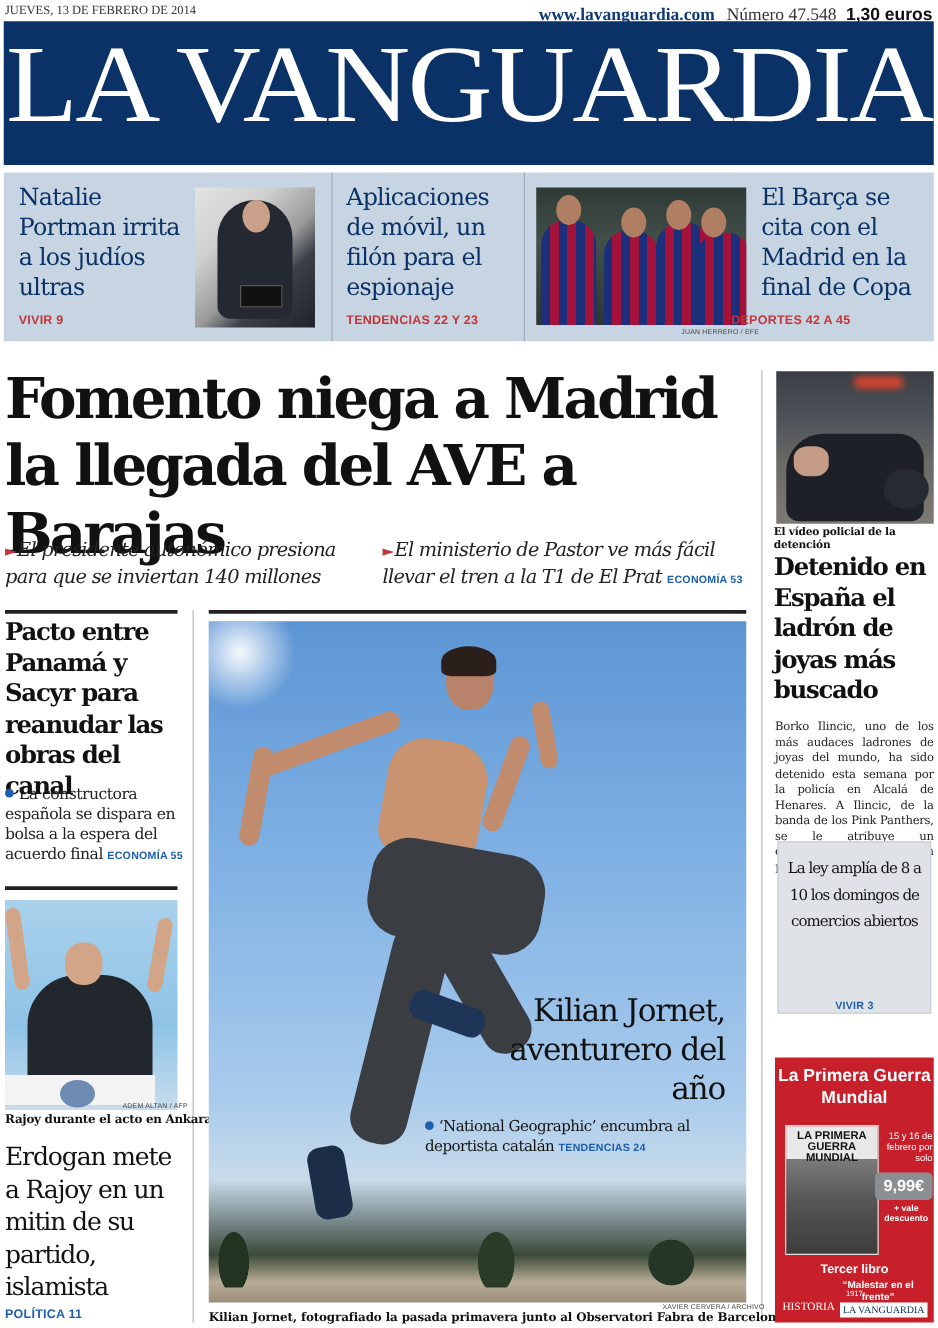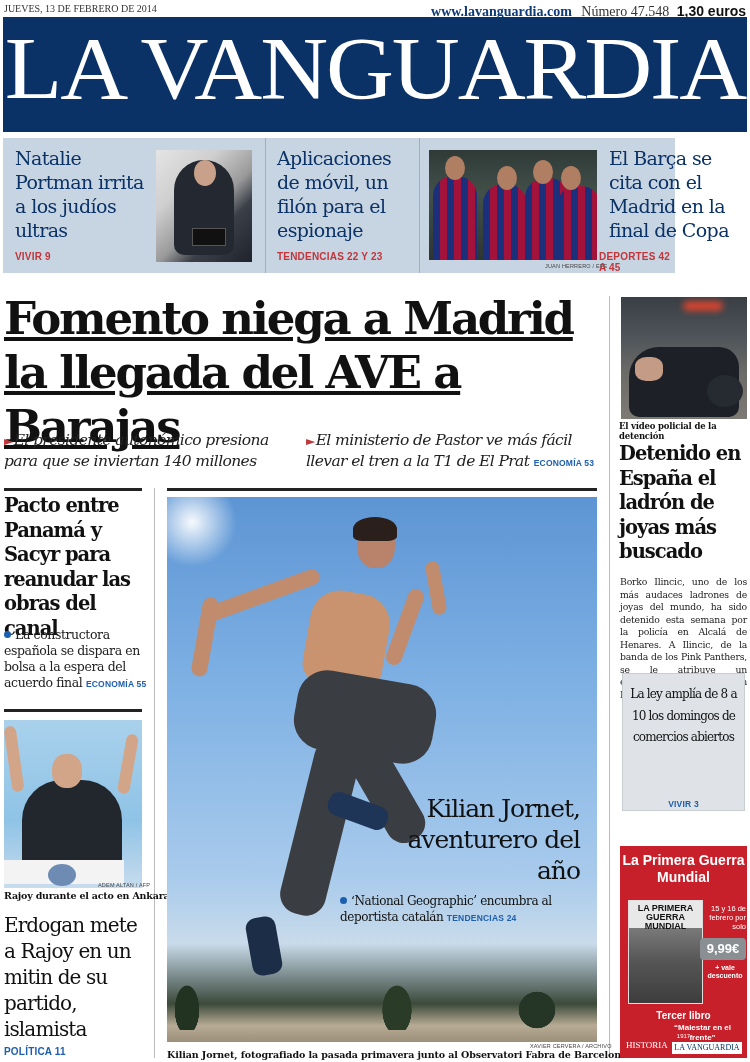--- a/index.html
+++ b/index.html
@@ -1,35 +1,35 @@
 <!DOCTYPE html>
 <html><head>
 <meta charset="utf-8">
 <style>
   * { box-sizing: border-box; margin: 0; padding: 0; }
   html, body { width: 750px; height: 1062px; background: #ffffff; overflow: hidden; }
   body { position: relative; font-family: "DejaVu Serif", serif; color: #111; }
-  .abs { position: absolute; text-decoration: underline; }
+  .abs { position: absolute; }
 
   
   .topbar { left: 0; top: 0; width: 750px; height: 16px; font-size: 10px; }
   .topbar .date { position: absolute; left: 4px; top: 3px; font-family: "Liberation Serif", serif; color: #333; font-size: 10px; }
   .topbar .right { position: absolute; right: 4px; top: 3px; font-family: "Liberation Serif", serif; font-size: 14px; color: #333; white-space: nowrap; }
   .topbar .url { color: #0f3a78; font-weight: bold; margin-right: 6px; }
   .topbar .price { font-family: "Liberation Sans", sans-serif; font-weight: bold; color: #111; margin-left: 4px; }
 
   
   .masthead { left: 3px; top: 17px; width: 744px; height: 115px; background: #0b3267; }
   .masthead .logo { position: absolute; left: 0; right: 0; top: 4px; text-align: center; color: #fff;
     font-family: "Liberation Serif", serif; font-size: 88px; letter-spacing: -2px; line-height: 96px; transform: scaleX(1.07); }
   .masthead .founded { position: absolute; left: 0; right: 0; top: 95px; text-align: center; color: #fff;
     font-family: "Liberation Serif", serif; font-size: 9px; font-variant: small-caps; letter-spacing: 0.5px; font-weight: bold; }
 
   
-  .band { left: 3px; top: 138px; width: 672px; height: 135px; background: #c7d4e1; }
+  .band { left: 3px; top: 138px; width: 744px; height: 135px; background: #c7d4e1; }
   .band .sep { position: absolute; top: 0; width: 1px; height: 135px; background: #9fb0c2; }
   .teaser-h { position: absolute; font-family: "DejaVu Serif", serif; color: #0b3267; font-size: 19px; line-height: 24px; letter-spacing: -0.6px; }
   .kicker { position: absolute; font-family: "Liberation Sans", sans-serif; font-weight: bold; font-size: 10px; color: #c2353b; letter-spacing: 0.2px; }
   .kicker.blue { color: #1c5fae; }
   .credit { position: absolute; font-family: "Liberation Sans", sans-serif; font-size: 5.5px; color: #444; letter-spacing: 0.2px; }
 
   
   .photo { position: absolute; overflow: hidden; }
   .ph-portman { background: linear-gradient(135deg, #e4e4e4 0%, #cfcfcf 30%, #9a9a9a 55%, #3a3f48 70%, #1f232b 100%); }
   .ph-portman .fig { position: absolute; left: 18px; top: 10px; width: 60px; height: 95px; border-radius: 30px 30px 10px 10px; background: #232831; }
@@ -155,21 +155,21 @@
         <div class="h" style="left:16px; top:6px;"></div>
       <div class="p" style="left:54px; top:34px;"></div>
         <div class="h" style="left:68px; top:16px;"></div>
       <div class="p" style="left:96px; top:28px;"></div>
         <div class="h" style="left:104px; top:10px;"></div>
       <div class="p" style="left:128px; top:36px;"></div>
         <div class="h" style="left:132px; top:16px;"></div>
     </div>
     <div class="credit" style="left:542px; top:125px;">JUAN HERRERO / EFE</div>
     <div class="teaser-h" style="left:606px; top:8px; width:136px;">El Barça se cita con el Madrid en la final de Copa</div>
-    <div class="kicker" style="left:596px; top:113px;">DEPORTES 42 A 45</div>
+    <div class="kicker" style="left:582px; top:113px;">DEPORTES 42 A 45</div>
   </div>
 </div>
 
 <div class="abs main-h">Fomento niega a Madrid la llegada del AVE a Barajas</div>
 <div class="sub" style="left:4px; top:430px; width:290px;">
   <span class="arrow">►</span><span>El presidente autonómico presiona para que se inviertan 140 millones</span>
 </div>
 <div class="sub" style="left:306px; top:430px; width:300px;">
   <span class="arrow">►</span><span>El ministerio de Pastor ve más fácil llevar el tren a la T1 de El Prat</span>
   <span class="kicker-inline">ECONOMÍA 53</span>

